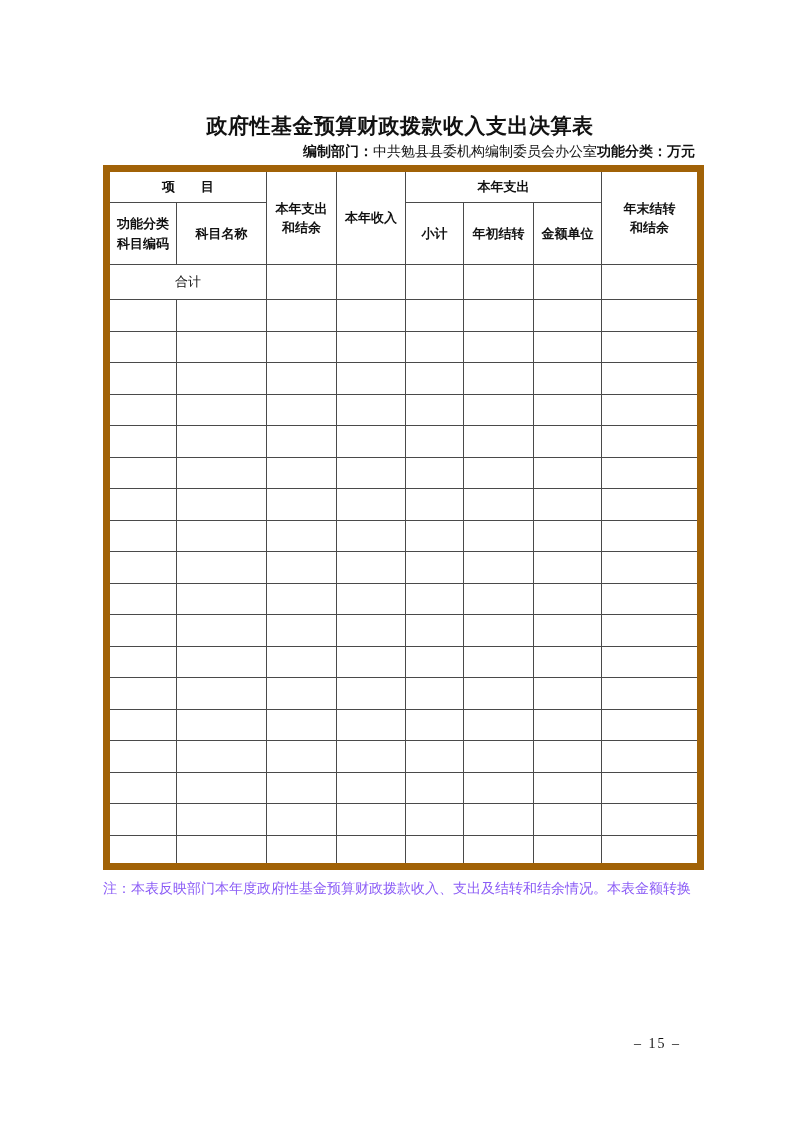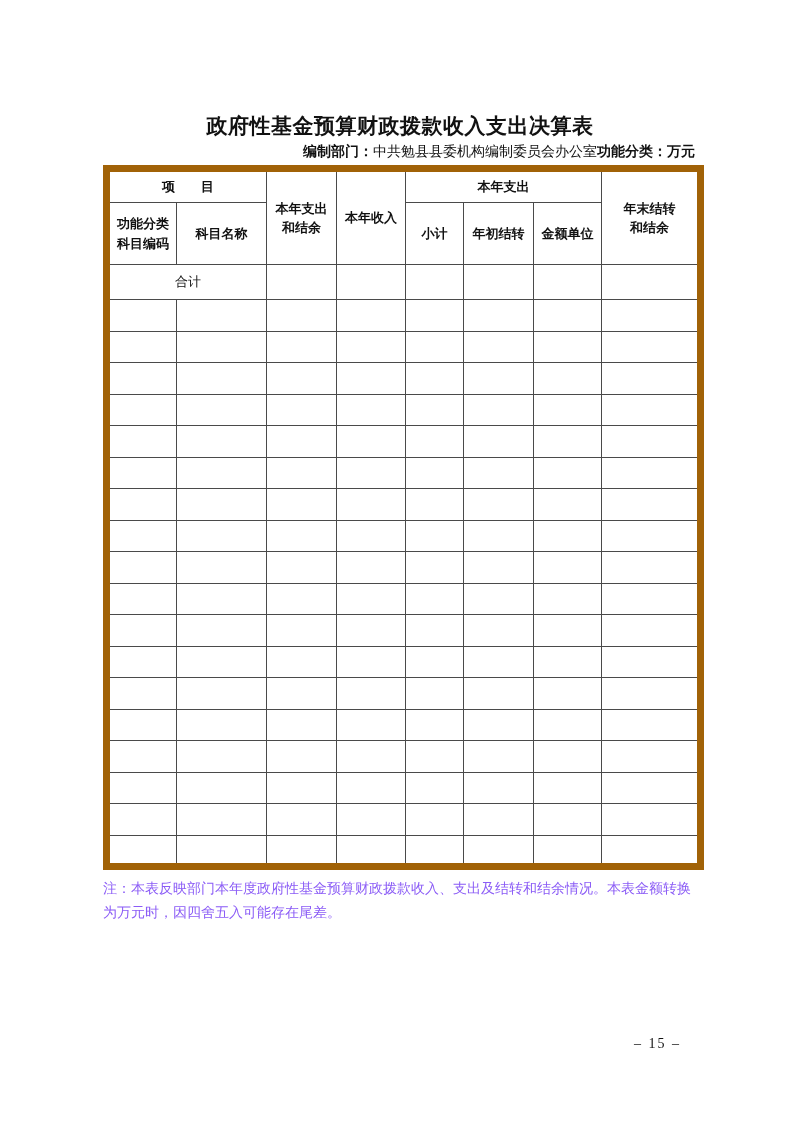--- a/index.html
+++ b/index.html
@@ -334,18 +334,17 @@
           <td></td>
           <td></td>
           <td></td>
           <td></td>
         </tr>
       </tbody>
   </table>
 
   <div class="note">
     <span>注：本表反映部门本年度政府性基金预算财政拨款收入、支出及结转和结余情况。本表金额转换</span><br>
-    <span>为万元时，因四舍五入可能存在尾差。</span>
   </div>
 
 </div>
 
 <div class="page-number">– 15 –</div>
 
 </body></html>

